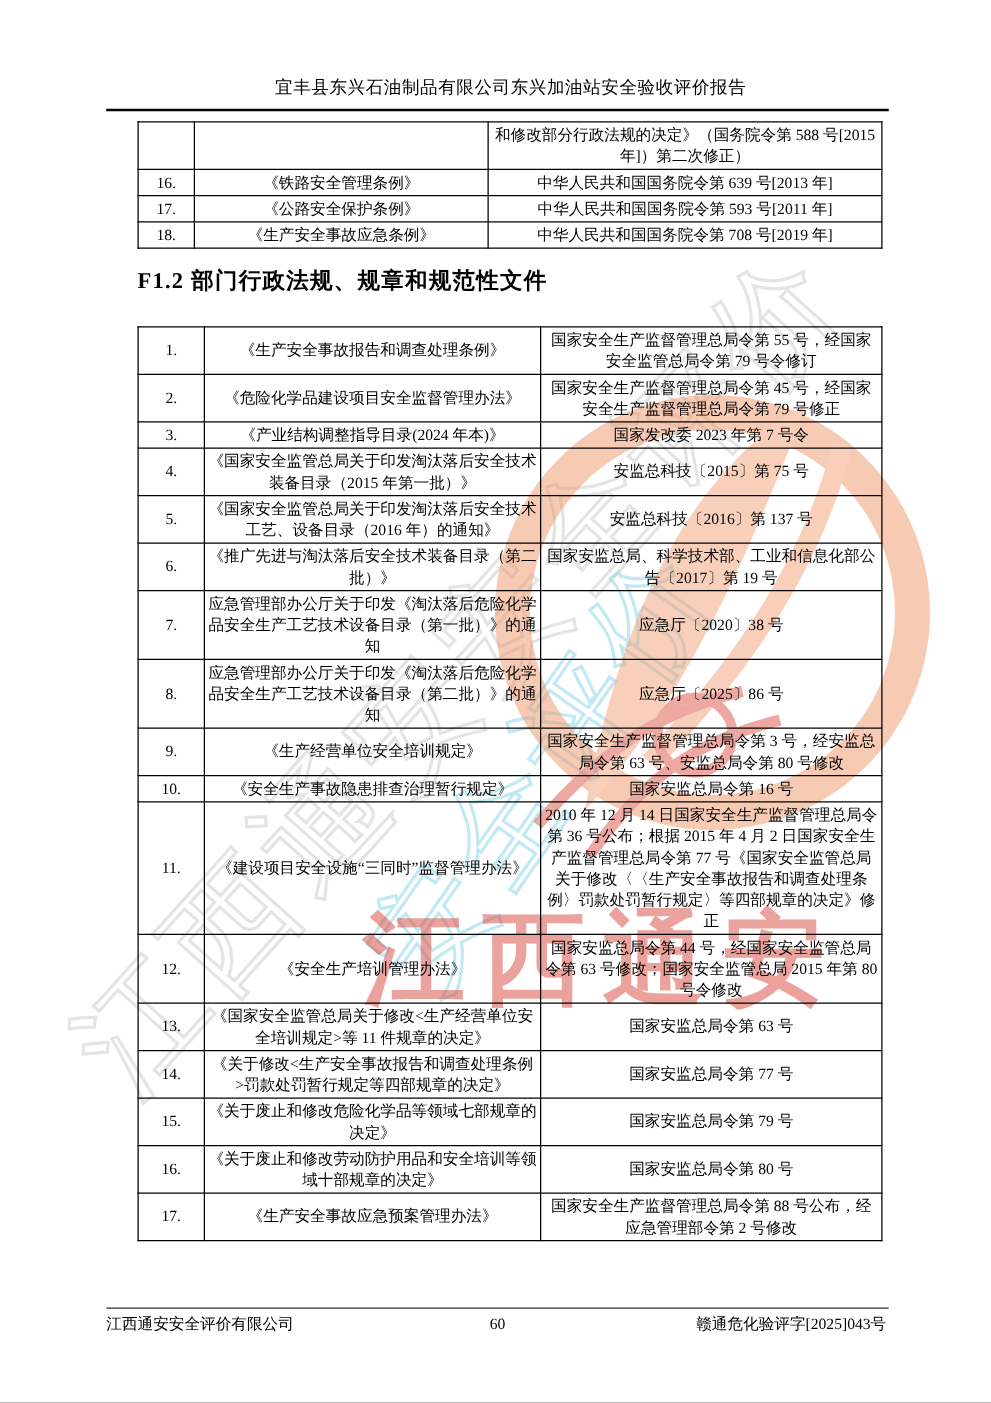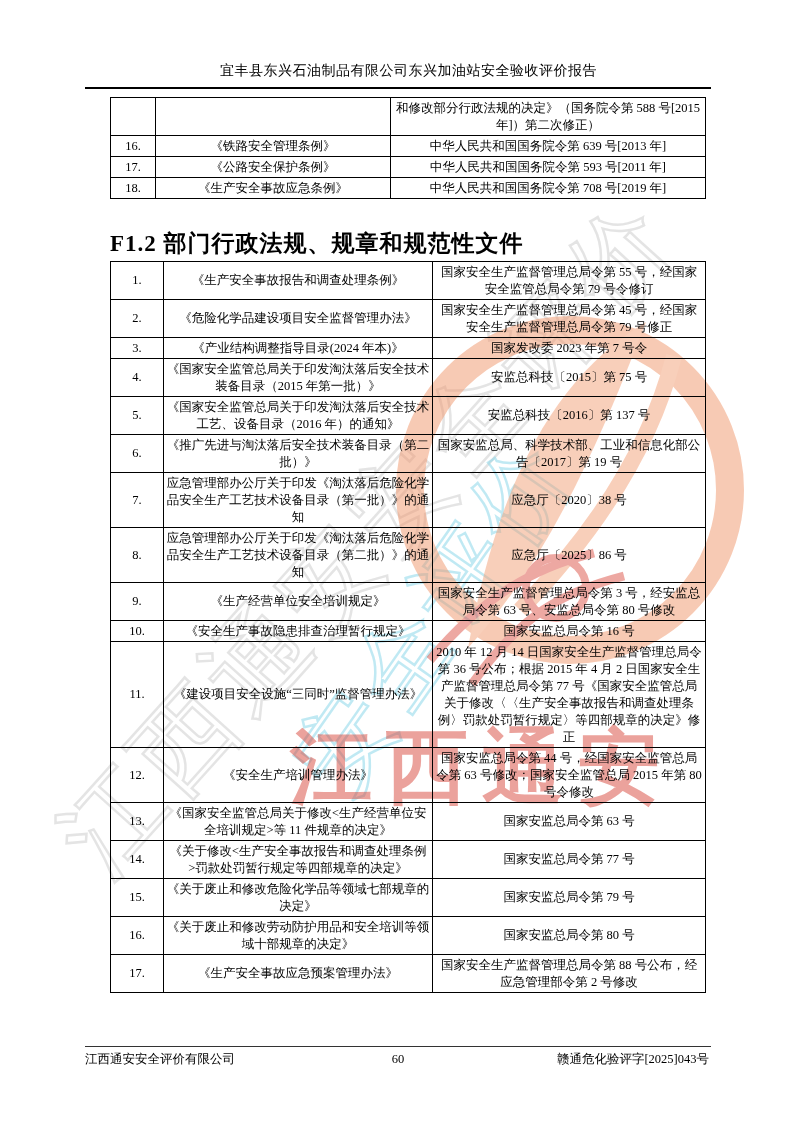--- a/index.html
+++ b/index.html
@@ -18,22 +18,22 @@
     position:absolute;top:61px;left:0;width:100%;
     text-align:center;font-size:14px;line-height:20px;letter-spacing:.5px;padding-left:12px;
   }
   .head-rule{position:absolute;top:87px;left:85px;width:626px;height:2px;background:#000;}
   .foot-rule{position:absolute;top:1046px;left:85px;width:626px;height:1px;background:#333;}
   .footer-row{position:absolute;top:1051px;left:85px;width:626px;font-size:12.5px;line-height:17px;}
   .footer-company{position:absolute;left:0;top:0;}
   .footer-page{position:absolute;left:0;top:0;width:100%;text-align:center;}
   .footer-doc{position:absolute;right:2px;top:0;}
   .section-heading{
-    position:absolute;top:228px;left:110px;
-    font-size:23px;font-weight:bold;letter-spacing:1px;text-align:right;
+    position:absolute;top:212px;left:110px;
+    font-size:18px;font-weight:bold;letter-spacing:1px;text-align:right;
   }
   table.doc{
     position:absolute;left:110px;
     border-collapse:collapse;table-layout:fixed;
     font-size:12.5px;line-height:17px;
     background:transparent;
   }
   table.t1{top:97px;width:596px;}
   table.t2{top:261px;width:596px;}
   table.doc td,table.doc th{

